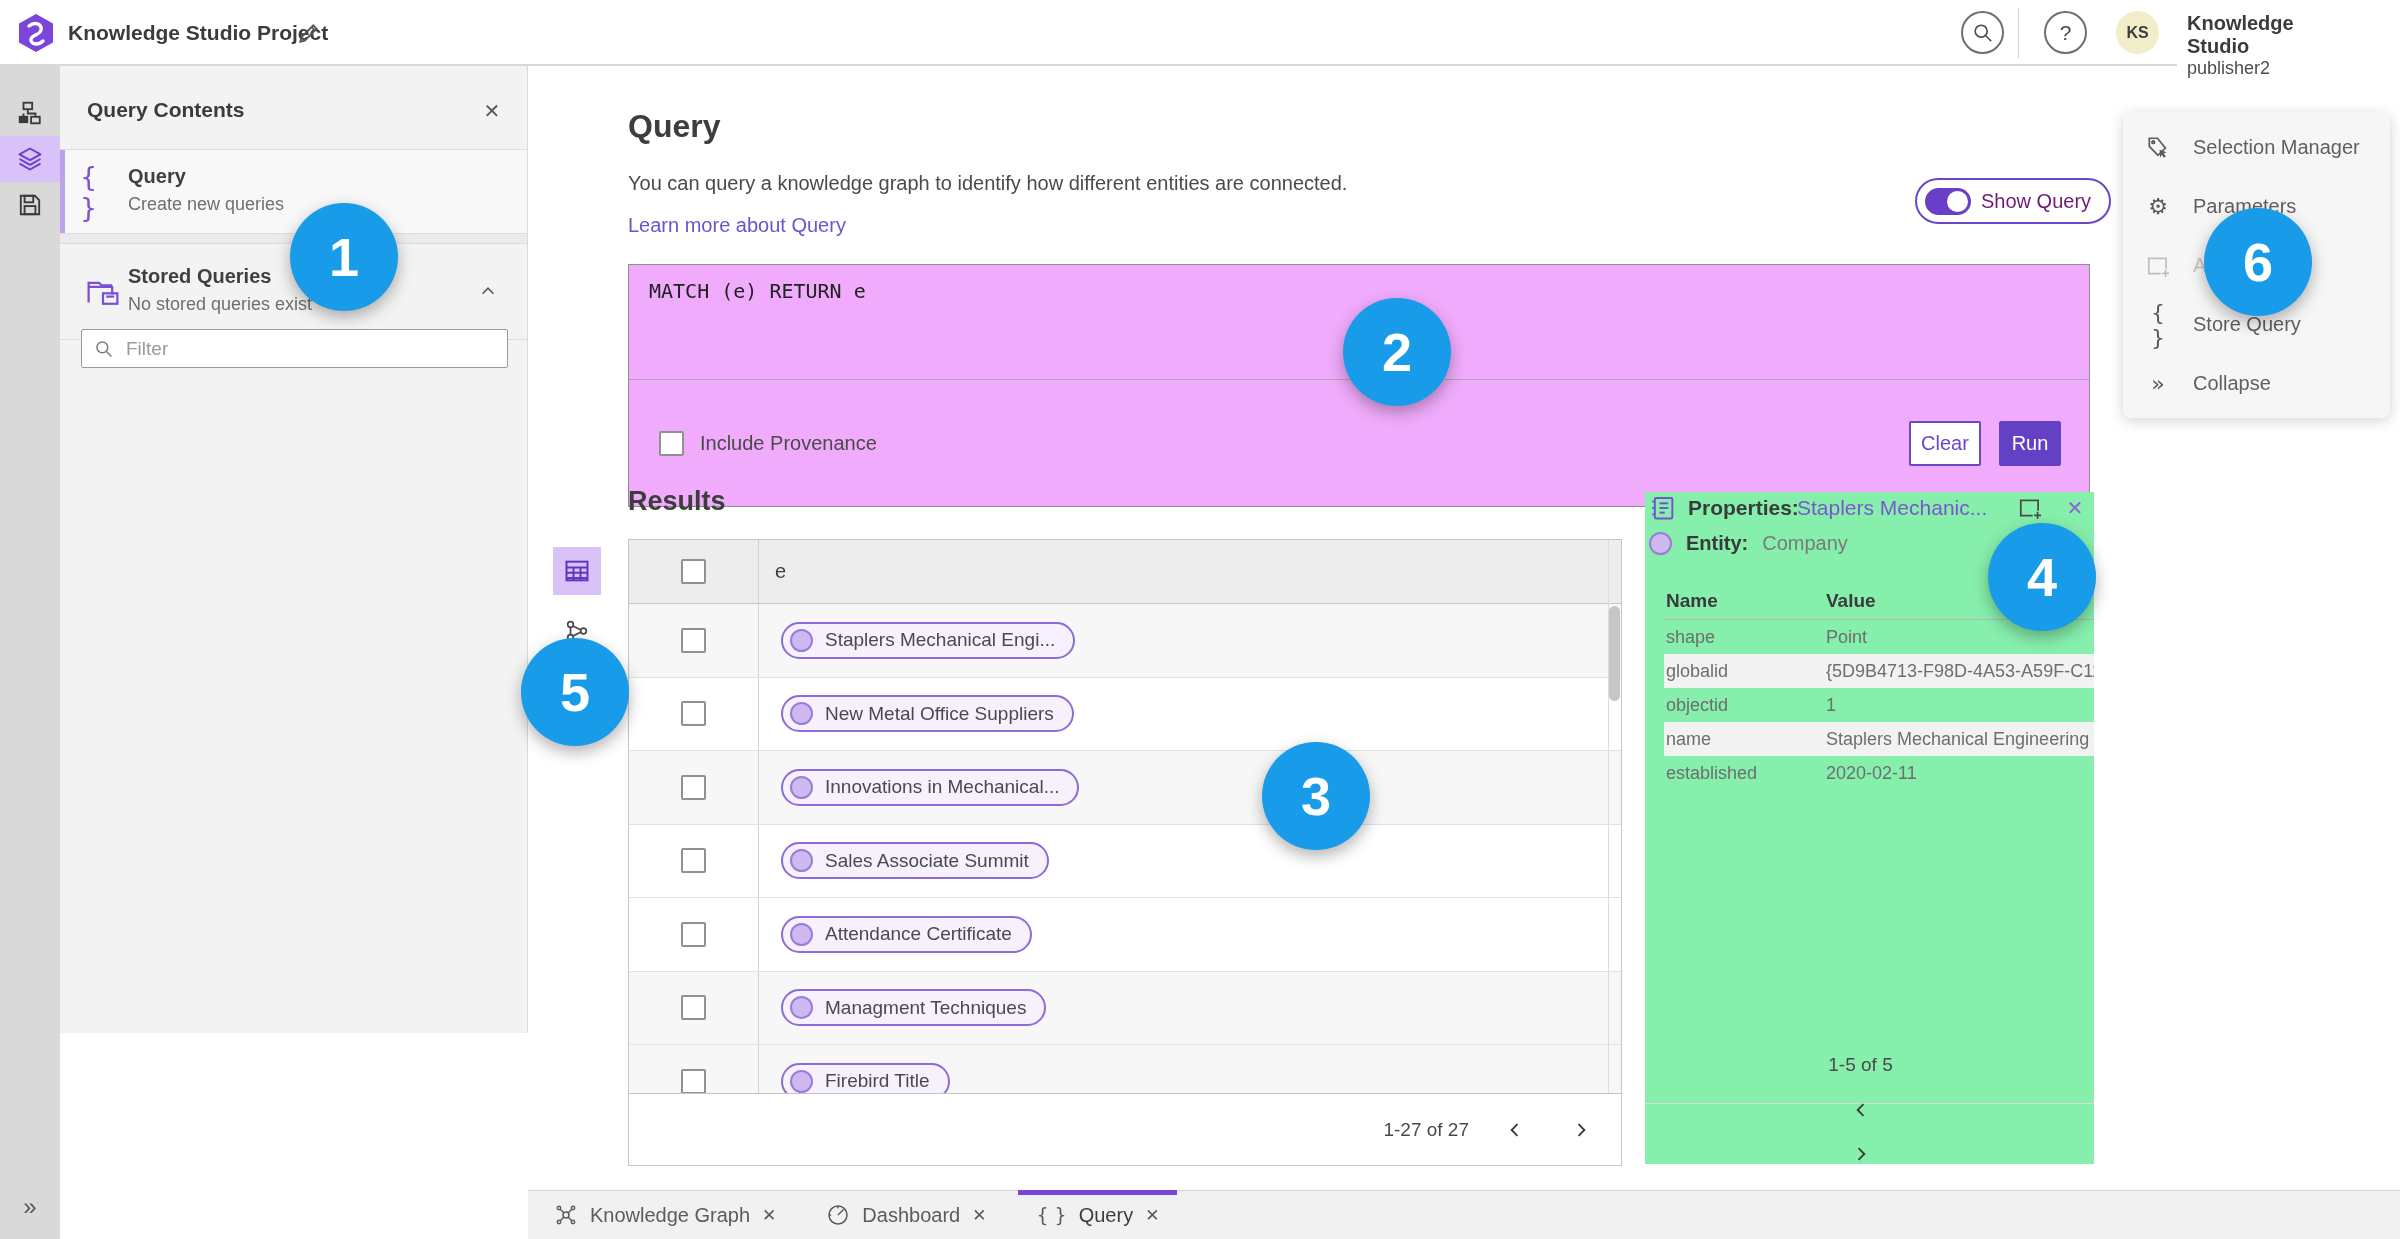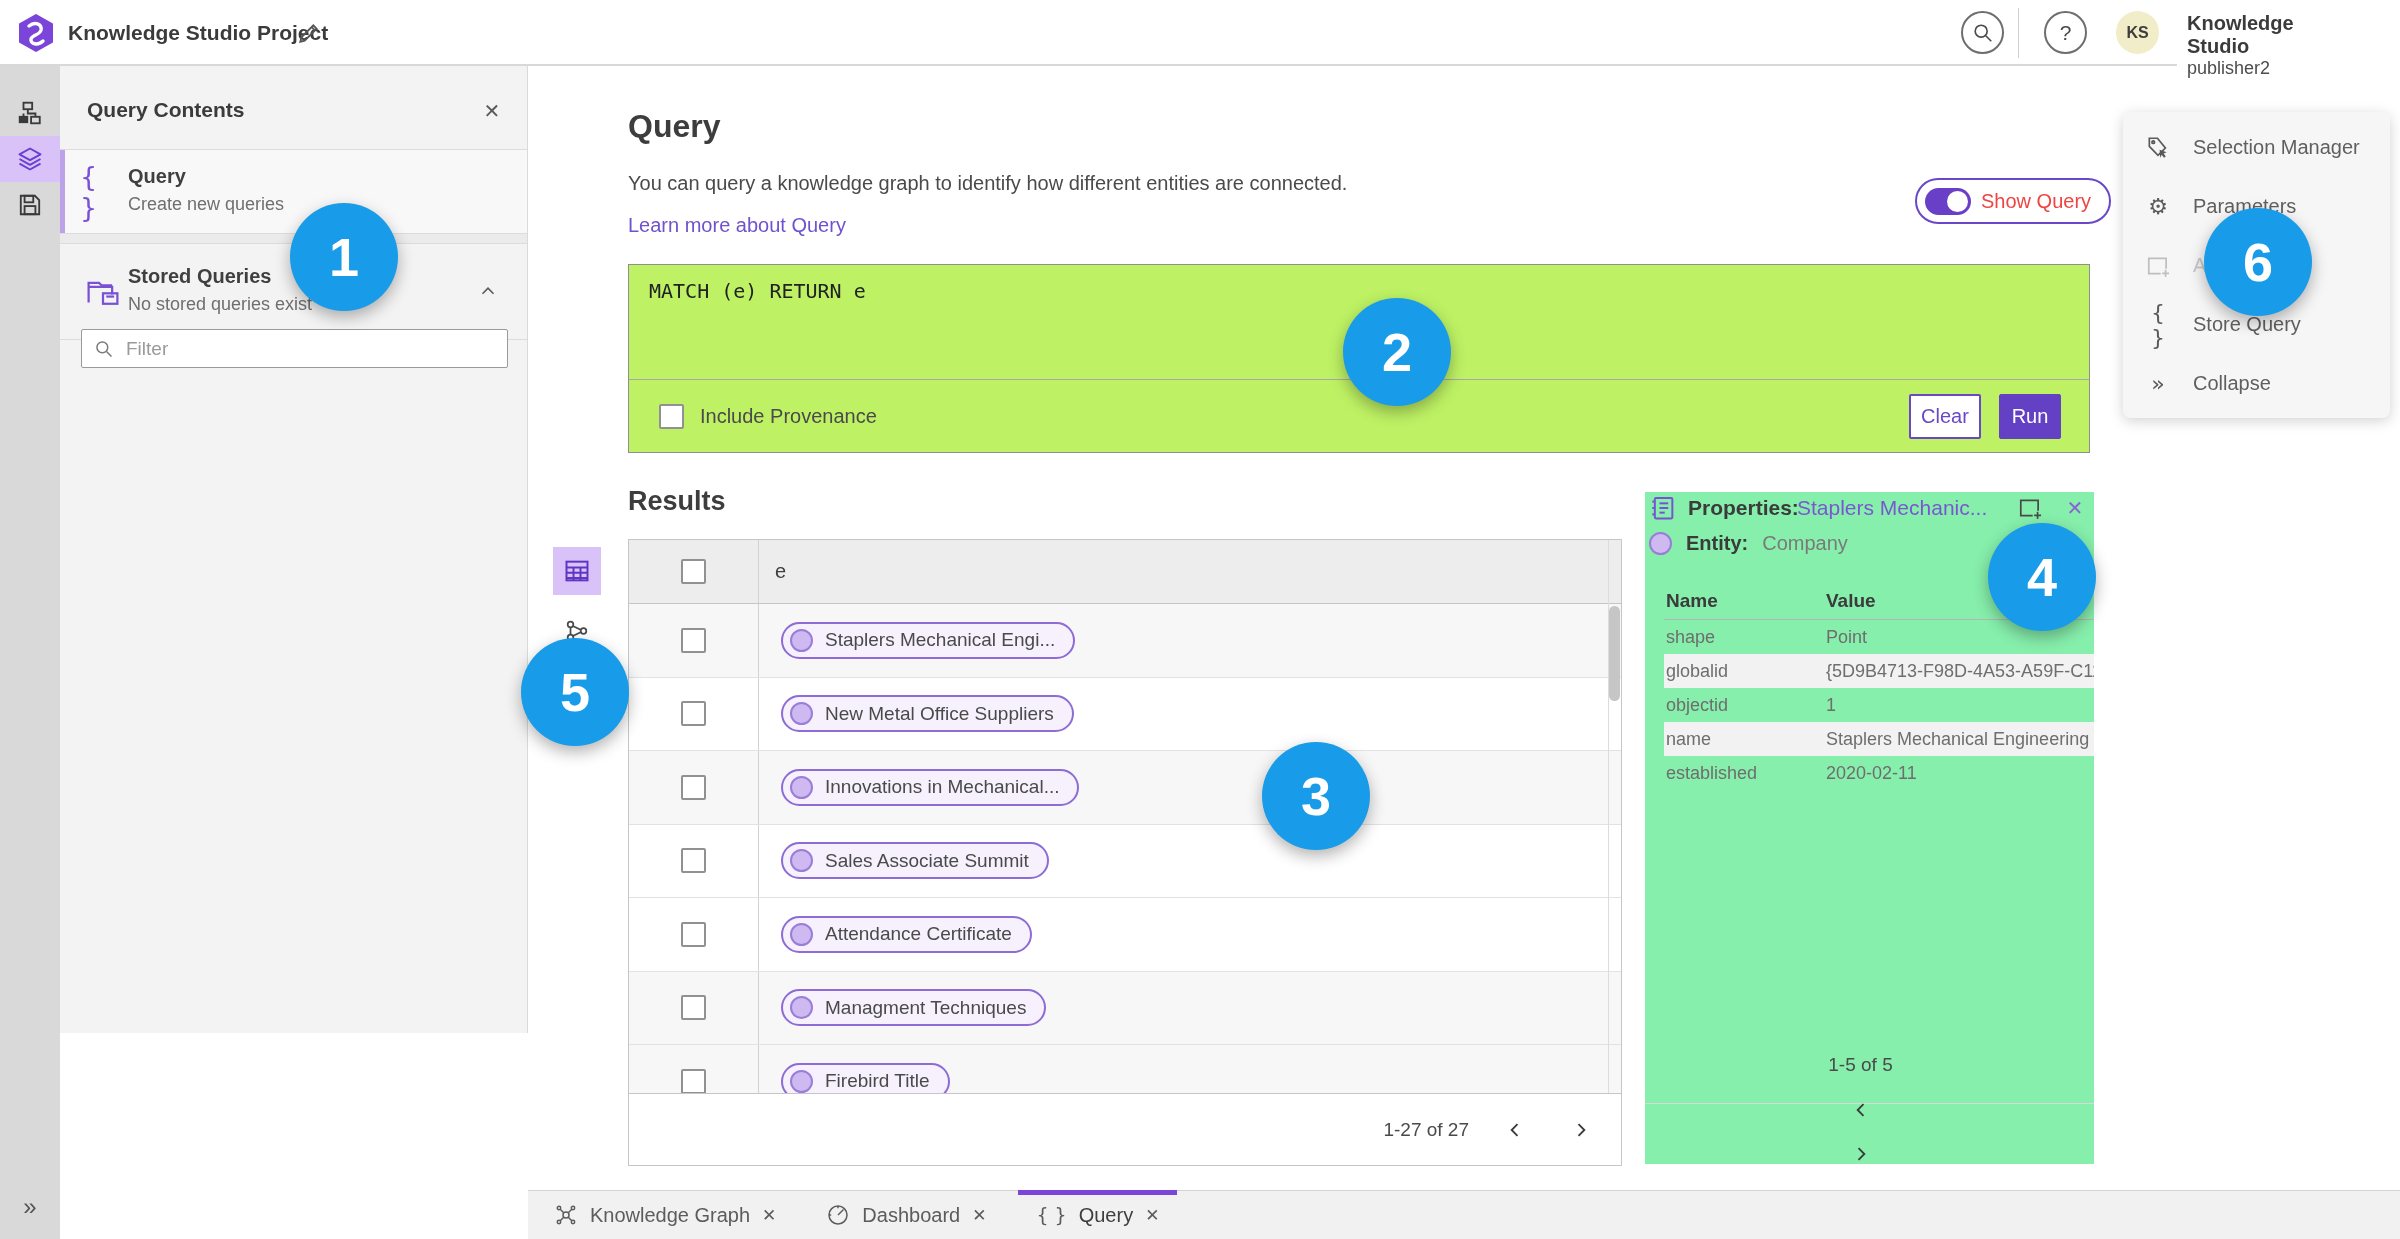--- a/index.html
+++ b/index.html
@@ -60,24 +60,24 @@
   .cp-filter input::placeholder { color:#9a9a9a; }
 
   
   .q-heading { position:absolute; left:628px; top:108px; font-size:32px; font-weight:700; color:#3d3d3d; }
   .q-desc { position:absolute; left:628px; top:172px; font-size:20px; color:#4a4a4a; }
   .q-link { position:absolute; left:628px; top:214px; font-size:20px; color:#6f52cf; text-decoration:none; cursor:pointer; }
   .show-query { position:absolute; left:1915px; top:178px; height:46px; border:2px solid #6a47c8; border-radius:24px;
                 background:#fff; display:flex; align-items:center; padding:0 18px 0 8px; gap:10px; cursor:pointer; }
   .sq-track { width:46px; height:27px; border-radius:14px; background:#6a3fc8; position:relative; }
   .sq-knob { position:absolute; right:3px; top:3px; width:21px; height:21px; border-radius:50%; background:#fff; }
-  .sq-label { font-size:20px; color:#ef4444; }
-
-  .query-box { position:absolute; left:628px; top:264px; width:1462px; height:189px;
-               background:#bef264; border:1px solid #8f8f8f; }
+  .sq-label { font-size:20px; color:#701a75; }
+
+  .query-box { position:absolute; left:628px; top:264px; width:1462px; height:243px;
+               background:#f0abfc; border:1px solid #8f8f8f; }
   .query-text { position:absolute; left:20px; top:14px; right:20px; height:95px;
                 font-family:"DejaVu Sans Mono", monospace; font-size:20px; color:#222; white-space:pre; }
   .query-divider { position:absolute; left:0; right:0; top:114px; height:1px; background:#a8a8a8; }
   .query-footer { position:absolute; left:0; right:0; top:115px; bottom:0; display:flex; align-items:center; }
   .checkbox { width:25px; height:25px; background:#fff; border:2px solid #919191; border-radius:2px; cursor:pointer; }
   .prov-wrap { display:flex; align-items:center; gap:16px; margin-left:30px; }
   .prov-label { font-size:20px; color:#4a4a4a; }
   .btn { height:45px; font-size:20px; border-radius:2px; cursor:pointer; font-family:"Liberation Sans", sans-serif; }
   .btn-clear { position:absolute; right:108px; width:72px; background:#fff; border:2px solid #6a47c8; color:#6a47c8; }
   .btn-run { position:absolute; right:28px; width:62px; background:#6340c4; border:1px solid #6340c4; color:#fff; }

